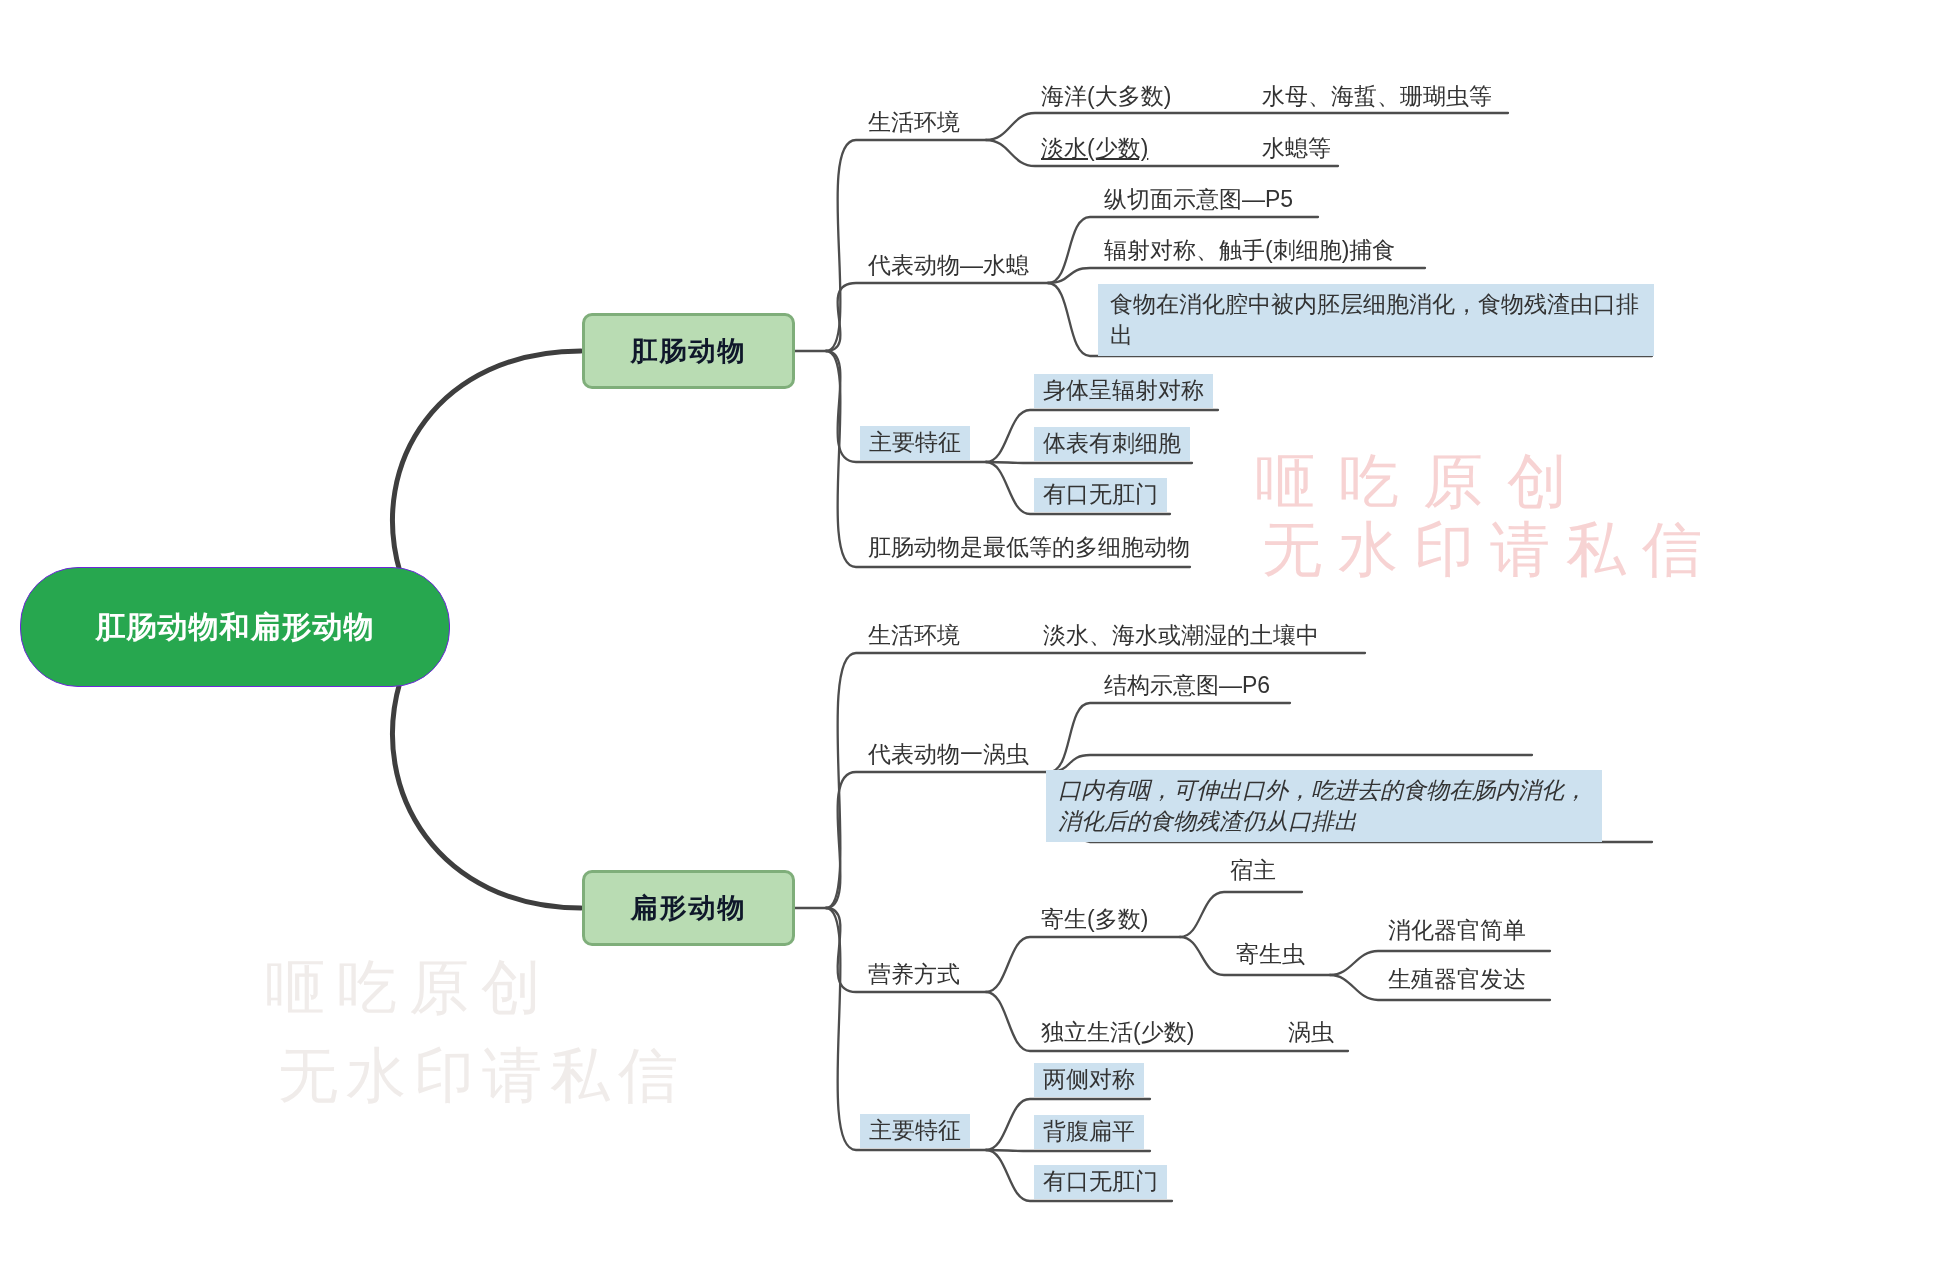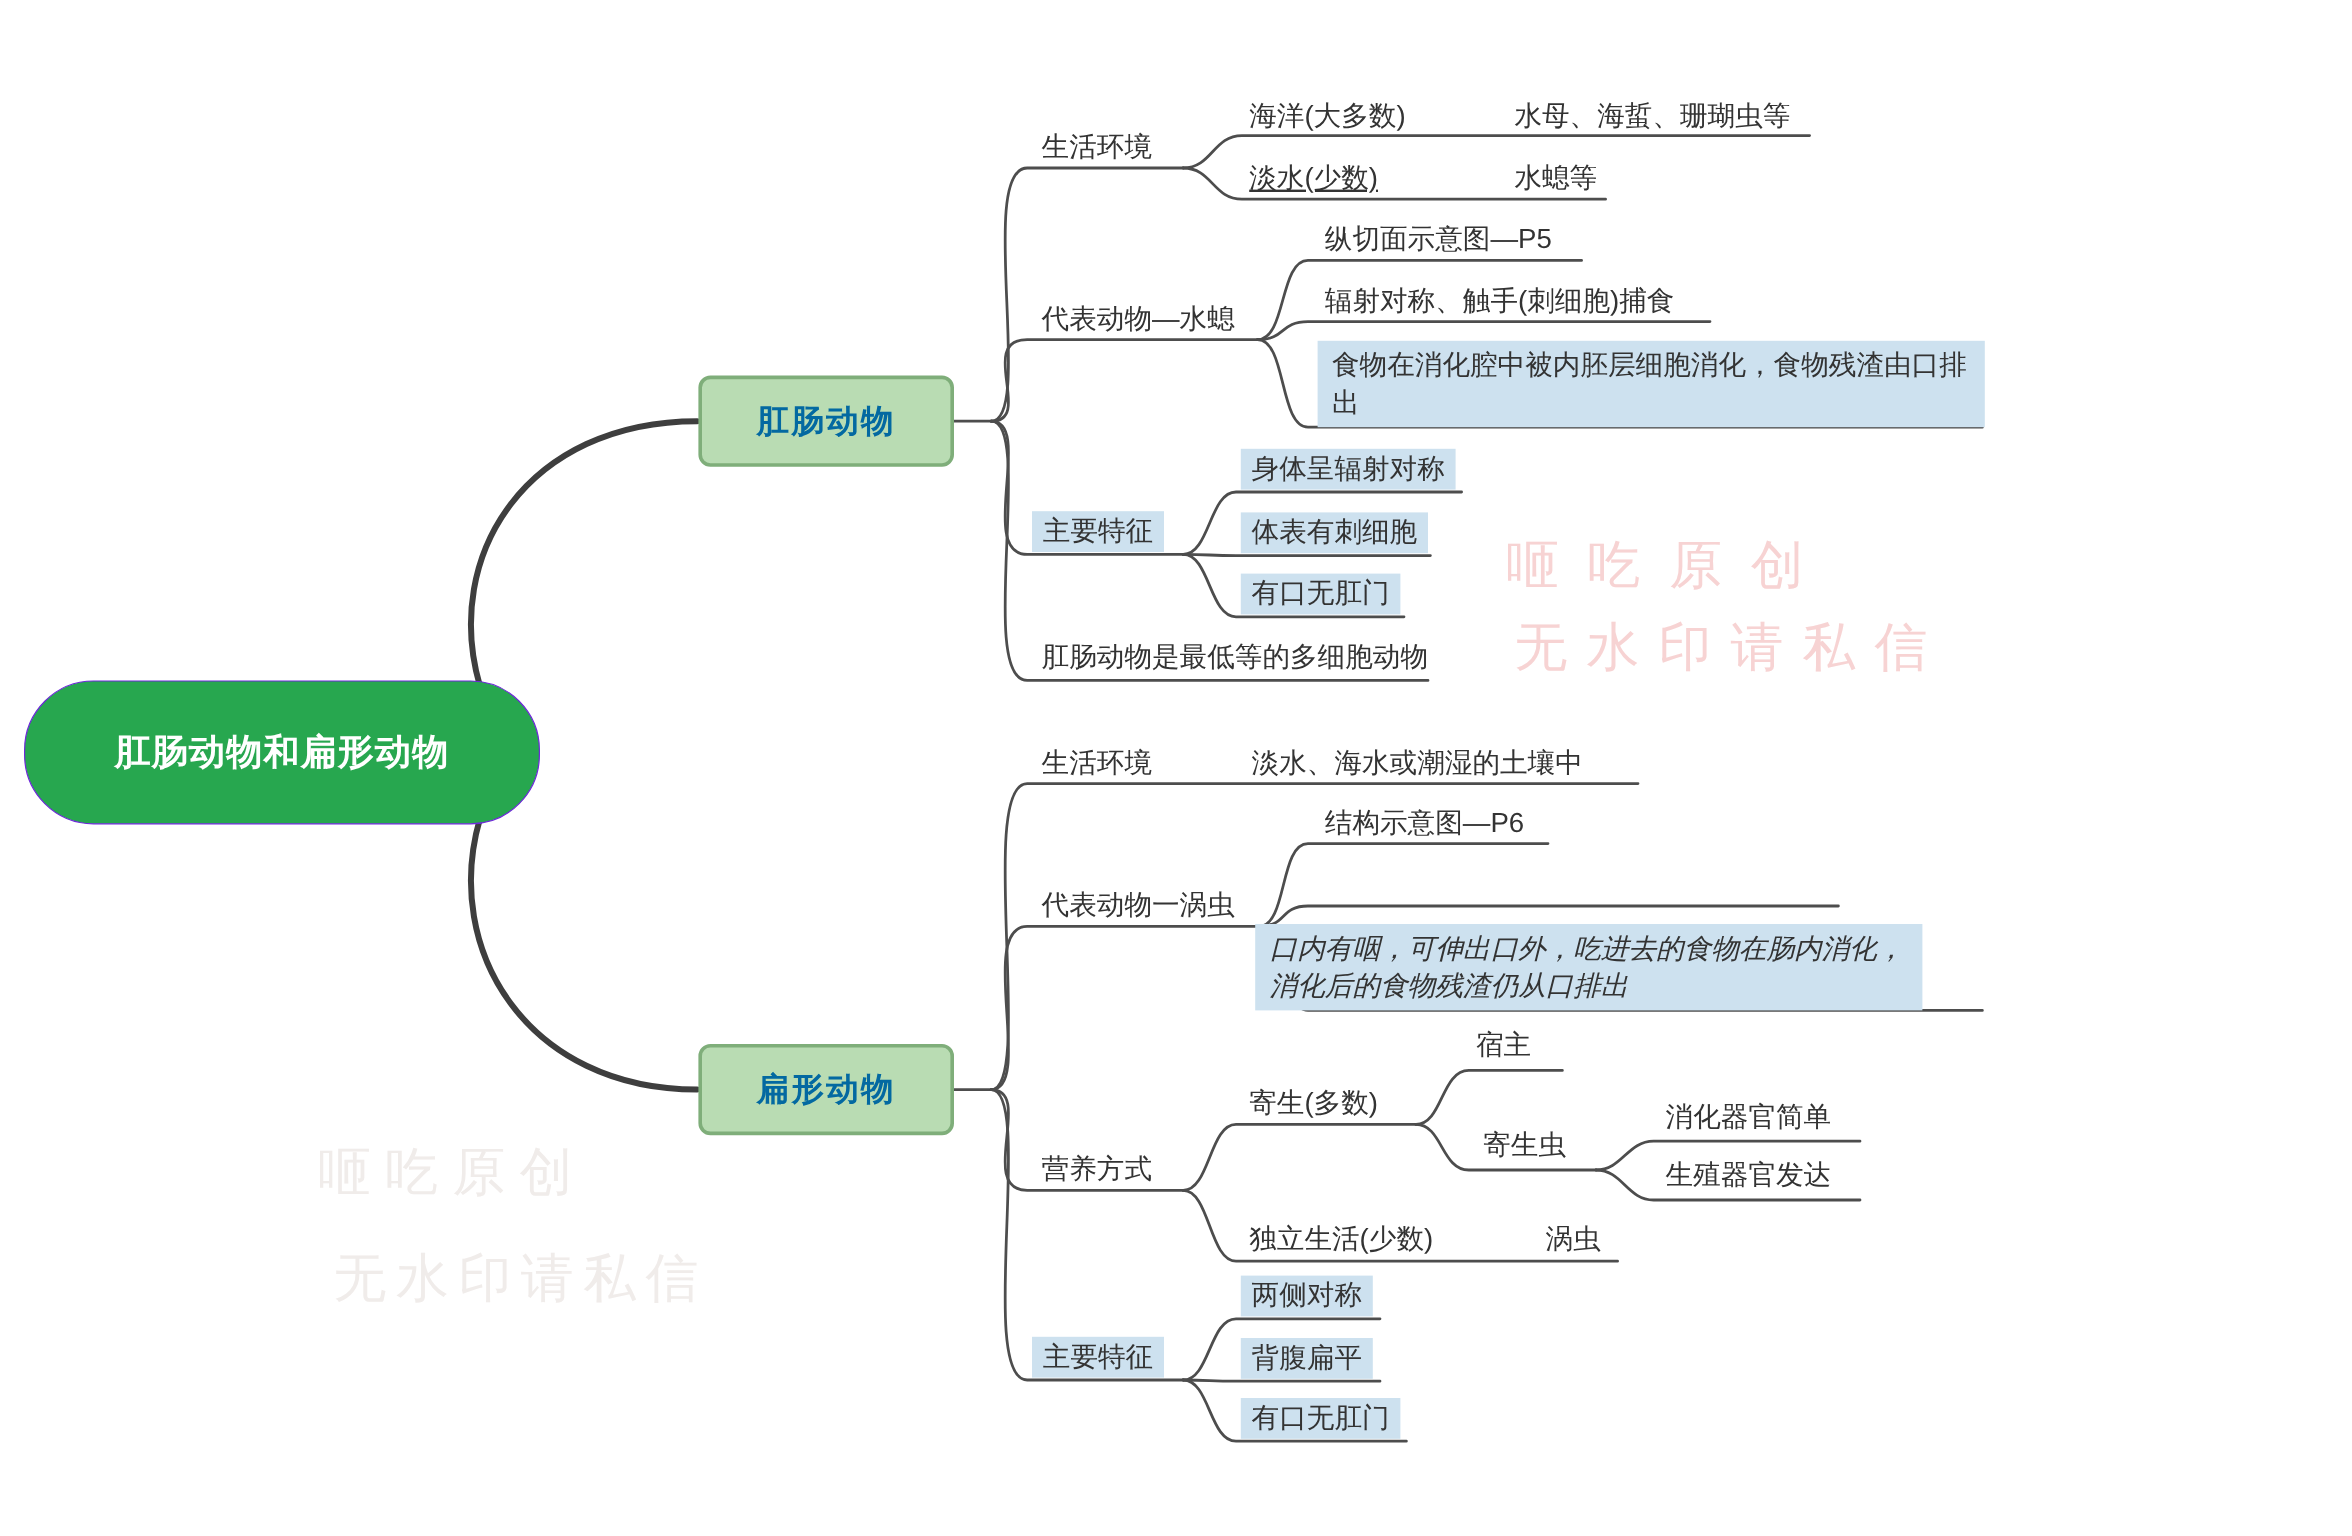--- a/index.html
+++ b/index.html
@@ -11,22 +11,22 @@
         background:#cde1ef;padding:4px 9px 5px 9px;}
   .bigbox{position:absolute;font-size:23px;color:#333;line-height:31px;white-space:normal;
           background:#cde1ef;width:532px;padding:5px 12px;}
   .root-node{position:absolute;left:20px;top:567px;width:430px;height:120px;
              background:#27a74f;border:1px solid #6d28d9;border-radius:58px;
              display:flex;align-items:center;justify-content:center;box-sizing:border-box;}
   .root-node span{color:#ffffff;font-size:30px;font-weight:bold;letter-spacing:1px;}
   .branch-node{position:absolute;width:213px;height:76px;background:#b9dcb3;
                border:3px solid #7fae7a;border-radius:10px;display:flex;align-items:center;
                justify-content:center;box-sizing:border-box;}
-  .branch-node span{color:#0369a1;font-size:27px;font-weight:bold;letter-spacing:2px;}
-  .wm{position:absolute;font-size:44px;white-space:nowrap;font-weight:400;}
+  .branch-node span{color:#0f172a;font-size:27px;font-weight:bold;letter-spacing:2px;}
+  .wm{position:absolute;font-size:60px;white-space:nowrap;font-weight:400;}
   .wm-pink{color:#f7d3d3;}
   .wm-gray{color:#f0ecea;}
 </style>
 </head>
 <body>
 
 <div id="canvas">
 
   <svg id="links" width="1960" height="1280" viewBox="0 0 1960 1280" fill="none">
     <g stroke="#3e3e3e" stroke-width="5" stroke-linecap="round" fill="none">

